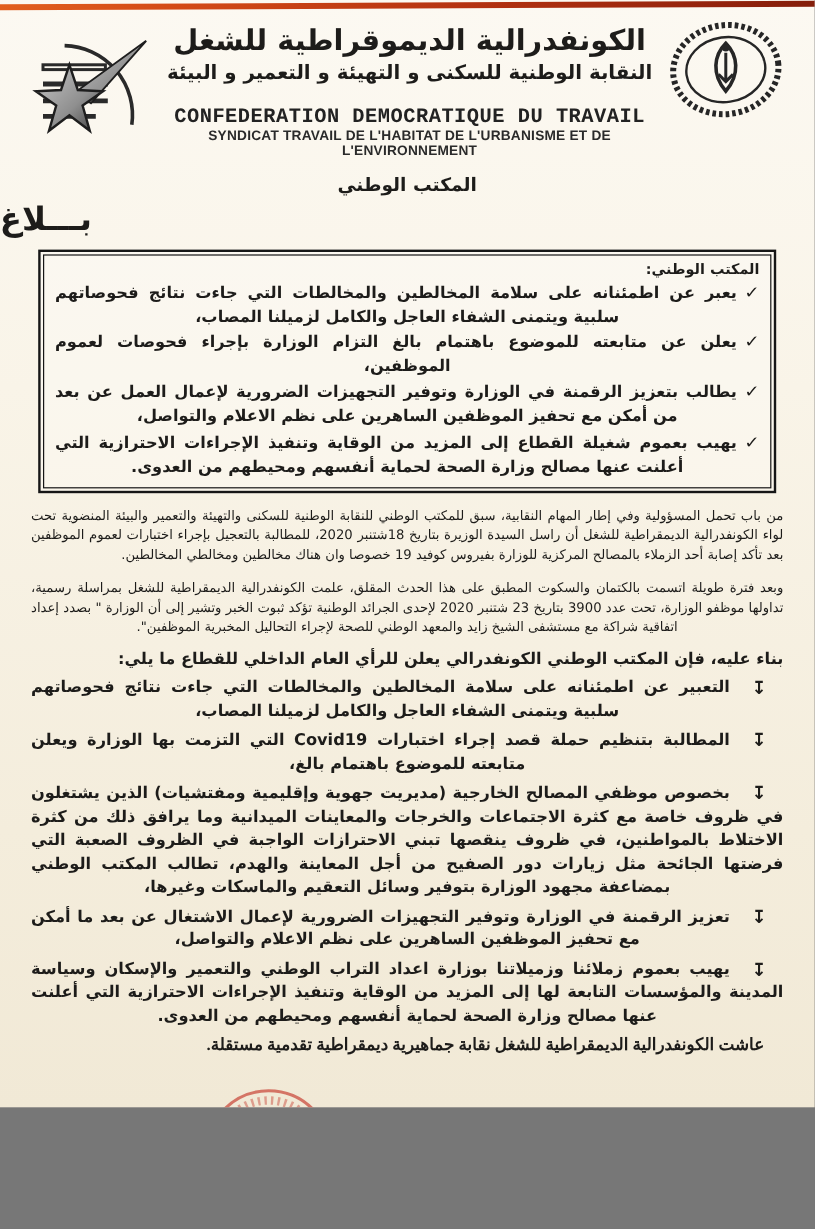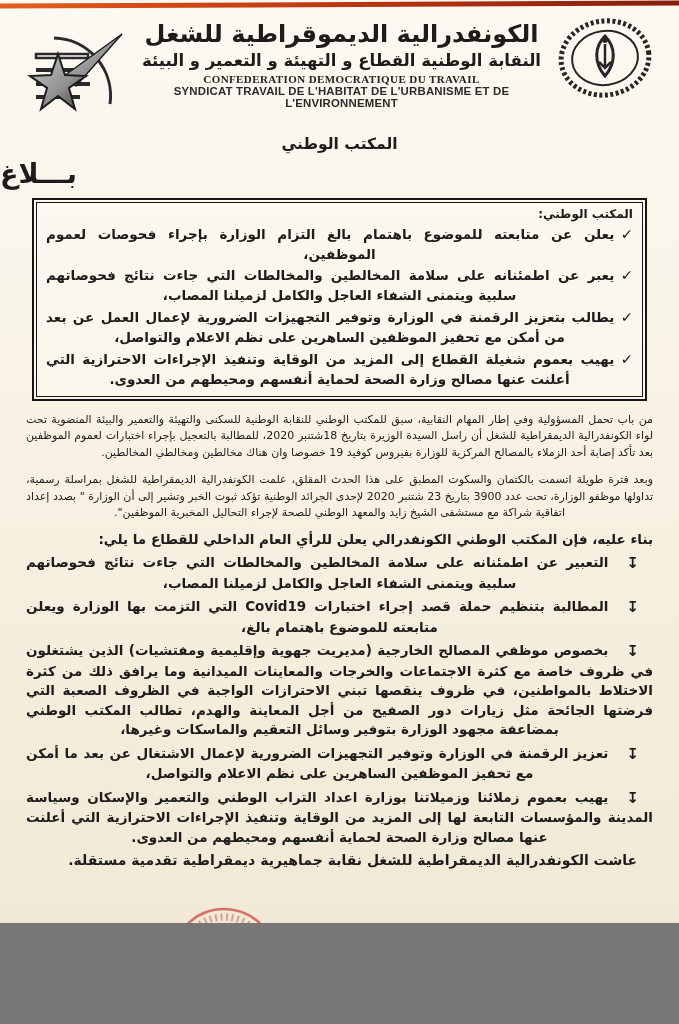--- a/index.html
+++ b/index.html
@@ -17,36 +17,36 @@
     position:absolute;top:2px;left:-4px;width:105%;height:5px;
     background:linear-gradient(90deg,#e2601f 0%,#d44b16 20%,#b53311 55%,#93230d 85%,#7e1c0a 100%);
     transform:rotate(-0.25deg);
   }
   header{display:flex;align-items:flex-start;padding:20px 24px 0 24px;direction:ltr;}
   .logo-left{flex:0 0 104px;margin-top:10px;}
   .head-center{flex:1;text-align:center;padding:0 4px;}
   .logo-right{flex:0 0 100px;margin-top:-4px;}
   .ar-name{font-size:24px;font-weight:700;direction:rtl;letter-spacing:-0.5px;}
   .ar-sub{font-size:16.5px;font-weight:700;direction:rtl;margin-top:3px;}
-  .fr-1{font-family:Liberation Serif, serif;font-size:11px;font-weight:700;margin-top:3px;letter-spacing:.4px;color:#222;}
+  .fr-1{font-family:Liberation Mono, monospace;font-size:17px;font-weight:700;margin-top:19px;letter-spacing:.4px;color:#222;}
   .fr-2{font-family:"Liberation Sans",sans-serif;font-size:11.4px;font-weight:700;letter-spacing:.2px;color:#2a2a2a;}
   .office-title{text-align:center;font-weight:700;font-size:15.5px;margin-top:13px;}
   .doc-type{text-align:left;font-weight:700;font-size:27px;margin-top:5px;letter-spacing:1px;}
   .box{margin:9px 32px 0 32px;border:2.5px solid #161616;padding:2px;background:rgba(255,255,255,.25);}
   .box-inner{border:1.2px solid #161616;padding:3px 9px 6px 9px;}
   .box-title{font-weight:700;font-size:12px;line-height:1.4;}
   .box-item{font-weight:700;font-size:13.5px;line-height:1.47;text-align:justify;text-align-last:center;margin-top:1px;}
   .check{display:inline-block;margin-left:7px;font-size:14px;transform:scaleX(1.1);}
   .para{margin:11px 26px 0 26px;font-weight:400;font-size:11px;line-height:1.5;text-align:justify;}
   .para.center-last{text-align-last:center;}
   .list-intro{margin:8px 26px 0 26px;font-weight:700;font-size:13.5px;line-height:1.45;}
   .list{margin:1px 26px 0 26px;}
   .list-item{font-weight:700;font-size:13.5px;line-height:1.44;text-align:justify;text-align-last:center;margin-top:3px;}
   .bullet{display:inline-block;margin-right:14px;margin-left:18px;font-size:15px;transform:translateY(1px);}
-  .closing{margin:5px 26px 0 26px;font-weight:700;font-size:14px;text-indent:16px;text-align:right;}
+  .closing{margin:5px 26px 0 26px;font-weight:700;font-size:14px;text-indent:16px;text-align:right;font-family:Liberation Serif, serif;}
   .signature{position:absolute;left:30px;top:948px;width:200px;text-align:center;font-weight:700;z-index:2;}
   .sig-office{font-size:15.5px;}
   .sig-date{font-size:15.5px;margin-top:6px;margin-left:30px;white-space:nowrap;}
   .stamp{position:absolute;left:162px;top:899px;z-index:3;pointer-events:none;opacity:.85;}
   .bottom-rule{
     position:absolute;left:140px;right:-2px;top:1014px;height:7px;z-index:1;
     background:linear-gradient(90deg,rgba(190,90,50,.35) 0%,#b4532d 8%,#8c2410 30%,#5f0f07 55%,#4c0a05 78%,#7c2c16 100%);
     border-radius:4px 0 0 4px;transform:rotate(0.15deg);
   }
 </style>
@@ -70,42 +70,42 @@
             <stop offset="0.6" stop-color="#8f8f8f"></stop>
             <stop offset="1" stop-color="#3c3c3c"></stop>
         </linearGradient>
       </defs>
       <polygon points="98,4 40,46 52,56" fill="url(#starg)" stroke="#1e1e1e" stroke-width="1.5"></polygon>
       <polygon points="34,24 41,45 62,46 45,58 51,79 34,66 17,79 23,58 6,46 27,45" fill="url(#starg)" stroke="#1e1e1e" stroke-width="2"></polygon>
     </svg>
 
     <div class="head-center">
       <div class="ar-name">الكونفدرالية الديموقراطية للشغل</div>
-      <div class="ar-sub">النقابة الوطنية القطاع و التهيئة و التعمير و البيئة</div>
+      <div class="ar-sub">النقابة الوطنية للسكنى و التهيئة و التعمير و البيئة</div>
       <div class="fr-1">CONFEDERATION DEMOCRATIQUE DU TRAVAIL</div>
       <div class="fr-2">SYNDICAT TRAVAIL DE L'HABITAT DE L'URBANISME ET DE L'ENVIRONNEMENT</div>
     </div>
 
     <svg class="logo-right" width="100" height="92" viewBox="0 0 100 92">
       <ellipse cx="50" cy="42" rx="44" ry="37" fill="none" stroke="#262626" stroke-width="5" stroke-dasharray="3,2.5" transform="rotate(-8 50 42)"></ellipse>
       <ellipse cx="50" cy="42" rx="33" ry="27" fill="none" stroke="#262626" stroke-width="2" transform="rotate(-8 50 42)"></ellipse>
       <path d="M50,20 C60,30 62,46 50,60 C38,46 40,30 50,20 Z" fill="none" stroke="#262626" stroke-width="3"></path>
       <path d="M50,28 L50,52 M44,46 L50,52 L56,46" fill="none" stroke="#262626" stroke-width="2.5"></path>
       <circle cx="50" cy="24" r="3" fill="#262626"></circle>
     </svg>
   </header>
 
   <div class="office-title">المكتب الوطني</div>
   <div class="doc-type">بـــلاغ</div>
 
   <div class="box">
     <div class="box-inner">
       <div class="box-title">المكتب الوطني:</div>
+      <div class="box-item"><span class="check">✓</span><span>يعبر عن اطمئنانه على سلامة المخالطين والمخالطات التي جاءت نتائج فحوصاتهم سلبية ويتمنى الشفاء العاجل والكامل لزميلنا المصاب،</span></div>
       <div class="box-item"><span class="check">✓</span><span>يعلن عن متابعته للموضوع باهتمام بالغ التزام الوزارة بإجراء فحوصات لعموم الموظفين،</span></div>
-      <div class="box-item"><span class="check">✓</span><span>يعبر عن اطمئنانه على سلامة المخالطين والمخالطات التي جاءت نتائج فحوصاتهم سلبية ويتمنى الشفاء العاجل والكامل لزميلنا المصاب،</span></div>
       <div class="box-item"><span class="check">✓</span><span>يطالب بتعزيز الرقمنة  في الوزارة وتوفير التجهيزات الضرورية لإعمال العمل عن بعد من أمكن  مع تحفيز الموظفين الساهرين على نظم الاعلام والتواصل،</span></div>
       <div class="box-item"><span class="check">✓</span><span>يهيب بعموم شغيلة القطاع إلى المزيد من الوقاية وتنفيذ الإجراءات الاحترازية التي أعلنت عنها مصالح وزارة الصحة لحماية أنفسهم ومحيطهم من العدوى.</span></div>
     </div>
   </div>
 
   <p class="para">من باب تحمل المسؤولية وفي إطار المهام النقابية، سبق للمكتب الوطني للنقابة الوطنية للسكنى والتهيئة والتعمير والبيئة المنضوية تحت لواء الكونفدرالية الديمقراطية للشغل أن راسل السيدة الوزيرة بتاريخ 18شتنبر 2020، للمطالبة بالتعجيل بإجراء اختبارات لعموم الموظفين بعد تأكد إصابة أحد الزملاء بالمصالح المركزية للوزارة بفيروس كوفيد 19 خصوصا وان هناك مخالطين ومخالطي المخالطين.</p>
   <p class="para center-last">وبعد فترة طويلة اتسمت بالكتمان والسكوت المطبق على هذا الحدث المقلق، علمت الكونفدرالية الديمقراطية للشغل بمراسلة رسمية، تداولها موظفو الوزارة، تحت عدد 3900 بتاريخ 23 شتنبر 2020 لإحدى الجرائد الوطنية تؤكد ثبوت الخبر وتشير إلى أن الوزارة " بصدد إعداد اتفاقية شراكة مع مستشفى الشيخ زايد والمعهد الوطني للصحة لإجراء التحاليل المخبرية  الموظفين".</p>
 
   <p class="list-intro">بناء عليه، فإن المكتب الوطني الكونفدرالي يعلن للرأي العام الداخلي للقطاع ما يلي:</p>
 

